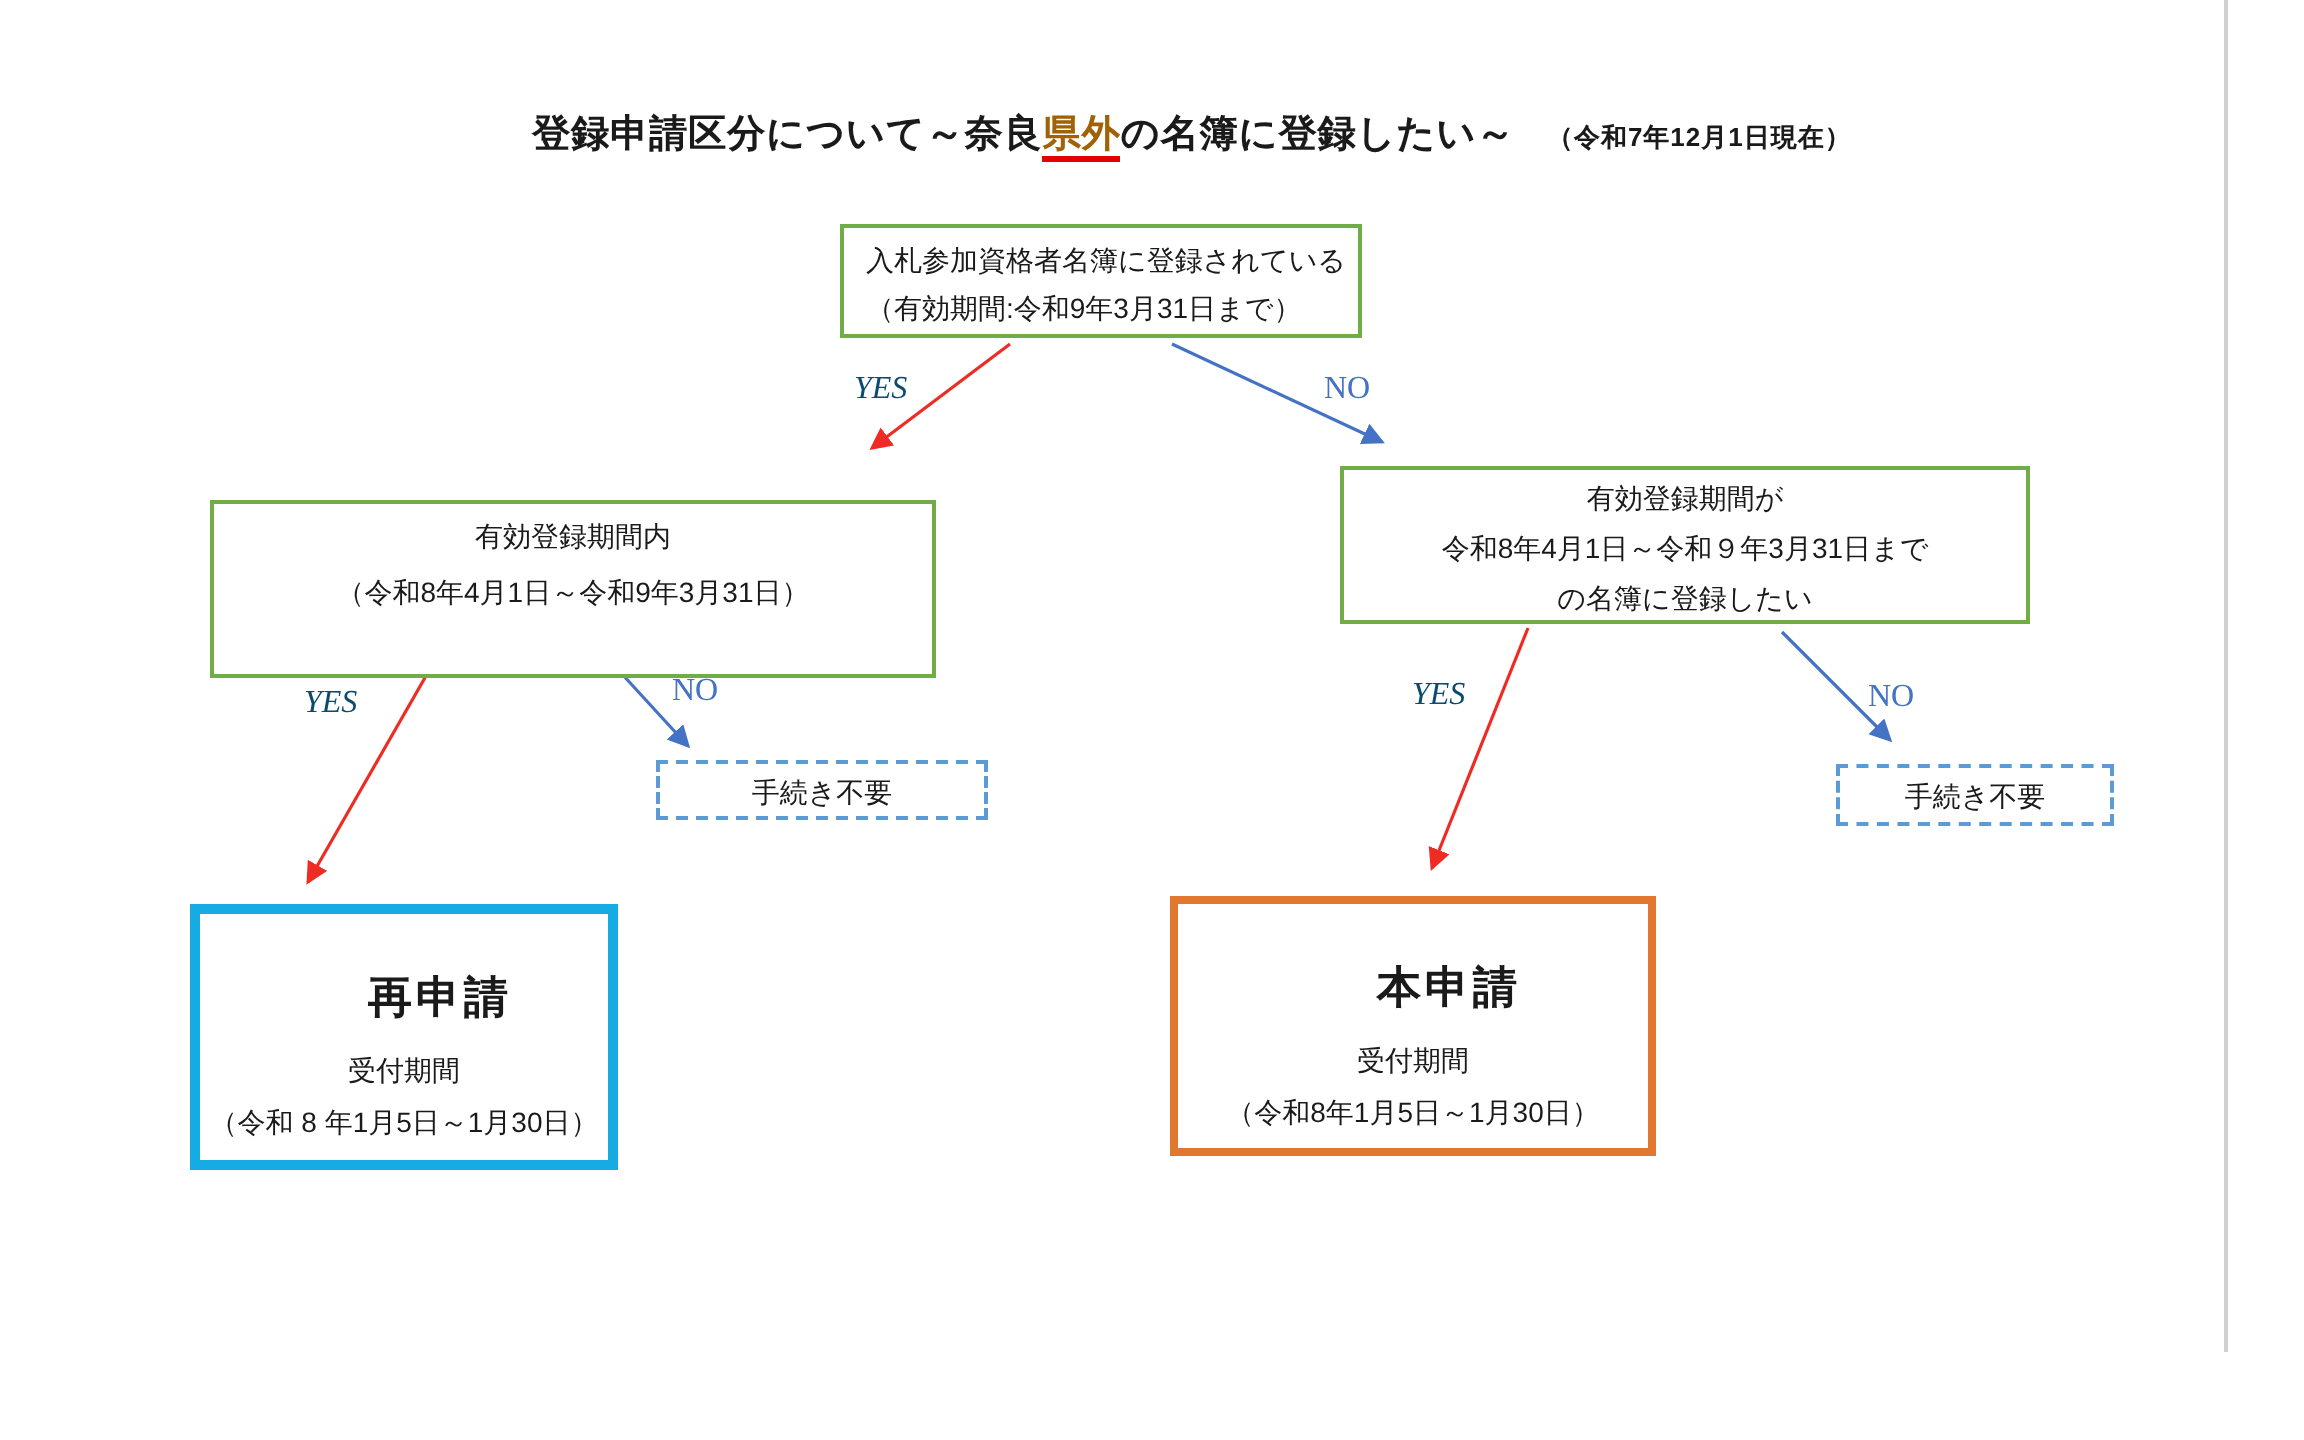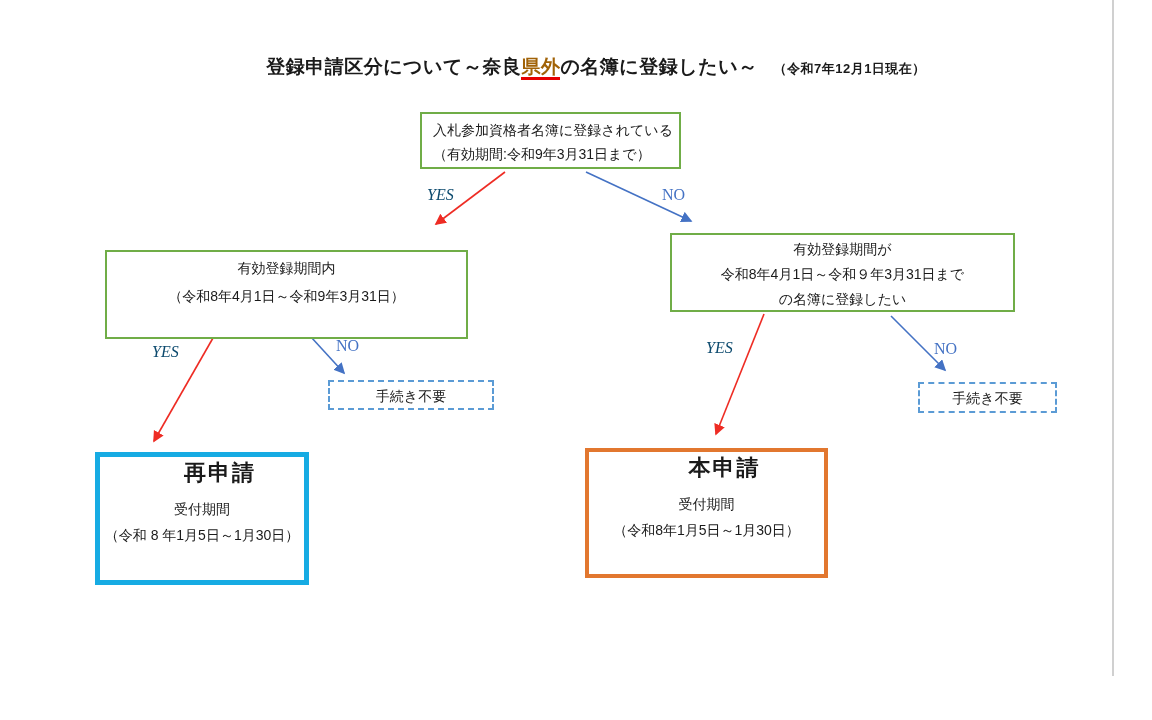--- a/index.html
+++ b/index.html
@@ -23,21 +23,21 @@
   .u{border-bottom:1.5px solid #1a1a1a;padding-bottom:1px;}
   .dashed{
     border:2px dashed #5B9BD5;text-align:center;font-size:14px;background:#ffffff;
   }
   .dash-left{left:328px;top:380px;width:166px;height:30px;line-height:28px;}
   .dash-right{left:918px;top:382px;width:139px;height:31px;line-height:29px;}
   
   .result{text-align:center;}
   .cyan-box{left:95px;top:452px;width:214px;height:133px;border:5px solid #16ABE3;}
   .orange-box{left:585px;top:448px;width:243px;height:130px;border:4px solid #E2772F;}
-  .result-title{margin-top:1px;font-size:22px;font-weight:bold;letter-spacing:2px;padding-left:36px;}
+  .result-title{margin-top:27px;font-size:22px;font-weight:bold;letter-spacing:2px;padding-left:36px;}
   .result-sub{margin-top:13px;font-size:14px;}
   .result-period{margin-top:8px;font-size:14px;}
   
   .lbl{position:absolute;font-family:"Liberation Serif",serif;font-size:16px;}
   .yes{color:#0c4a6e;font-style:italic;}
   .no{color:#4472C4;}
   
   .arrows{position:absolute;left:0;top:0;width:1152px;height:720px;pointer-events:none;}
   .red-line{stroke:#EE2C24;stroke-width:1.6;}
   .blue-line{stroke:#4472C4;stroke-width:1.6;}

